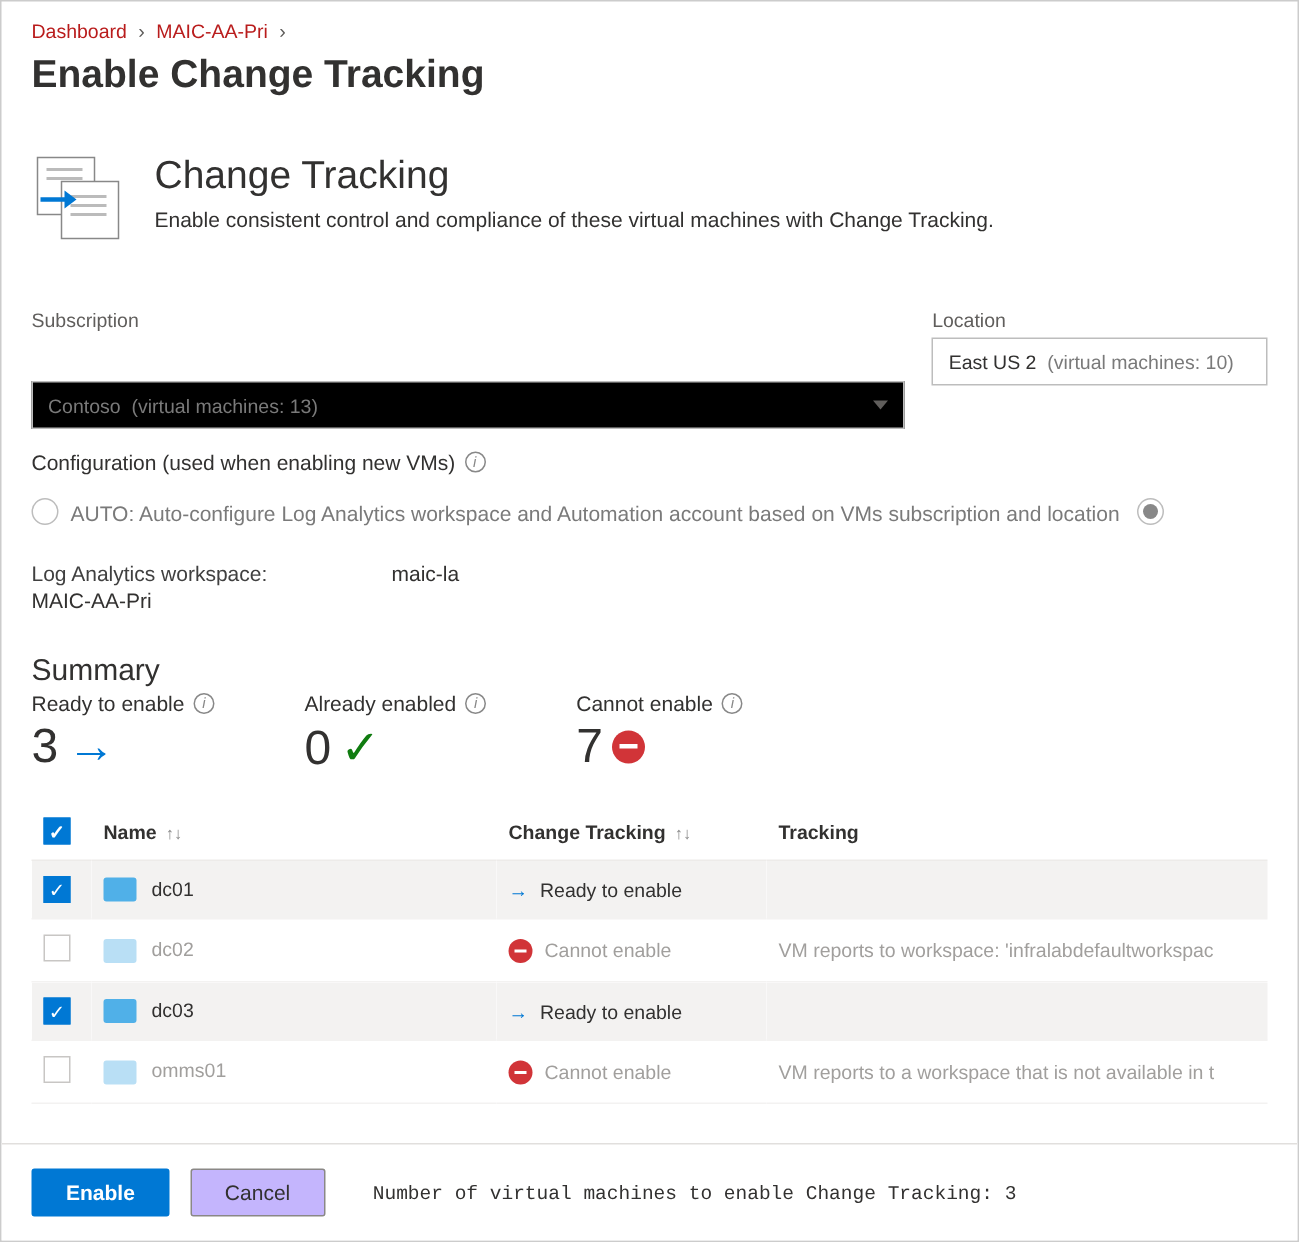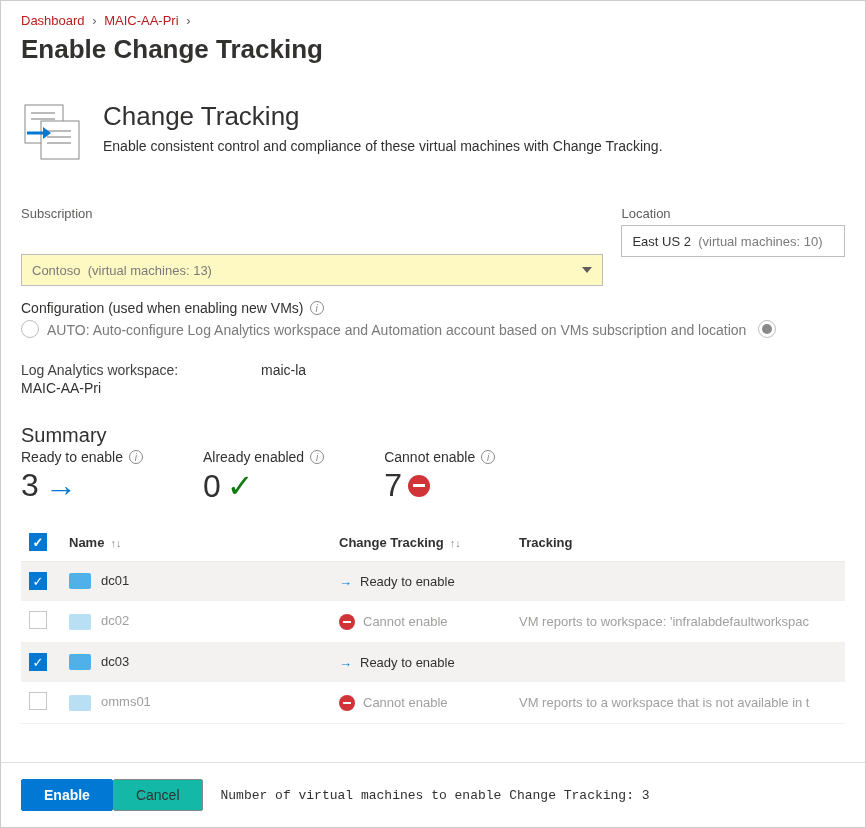--- a/index.html
+++ b/index.html
@@ -30,26 +30,26 @@
     border: 1px solid #bdbdbd;
     background: #fff;
     height: 32px;
     display: flex;
     align-items: center;
     padding: 0 10px;
     font-size: 13px;
     color: #323130;
     justify-content: space-between;
   }
-  .select.disabled { background: #fef9c3; color: #7a7a7a; }
+  .select.disabled { background: #000000; color: #7a7a7a; }
   .sub-field { width: 594px; gap: 33px; }
   .loc-field { width: 228px; }
   .paren { color: #7a7a7a; }
   .config-section { margin-bottom: 24px; }
-  .config-label { font-size: 14px; color: #323130; display: flex; align-items: center; gap: 6px; margin-bottom: 4px;}
+  .config-label { font-size: 14px; color: #323130; display: flex; align-items: center; gap: 6px; margin-bottom: 16px;}
   .radio-row { display: flex; align-items: flex-end; gap: 8px; color: #7a7a7a; font-size: 14px;}
   .radio {
     width: 18px; height: 18px; border: 1px solid #bdbdbd; border-radius: 50%; display:inline-block;
   }
   .radio.filled::after{content:"";display:block;width:10px;height:10px;border-radius:50%;background:#888;margin:3px;}
   .info-icon {
     width: 14px; height: 14px; border: 1px solid #888; border-radius: 50%;
     display: inline-flex; align-items: center; justify-content: center;
     font-size: 10px; color: #888; font-style: italic;
   }
@@ -96,25 +96,25 @@
     width: 22px; height: 16px; display:inline-block; position:relative;
     background: #50b0e8; border-radius: 2px; margin-right: 10px; vertical-align:middle;
   }
   .vm-icon.dim { background:#b9dff5;}
   .row-disabled td { color:#a19f9d;}
   tr.row-sel { background:#f3f2f1;}
   .status-cell { display:flex; align-items:center; gap:8px; }
   .footer {
     position: absolute; bottom: 0; left: 0; right: 0;
     border-top: 1px solid #e1dfdd; background:#fff;
-    padding: 16px 20px; display: flex; align-items: center; 
+    padding: 16px 20px; display: flex; align-items: center; gap: 14px;
   }
   .btn { height: 32px; padding: 0 22px; font-size: 14px; border-radius: 2px; cursor: pointer;}
   .btn-primary { background:#0078d4; color:#fff; border:1px solid #0078d4; font-weight:600;}
-  .btn-secondary { background:#14b8a6; color:#323130; border:1px solid #8a8886;}
+  .btn-secondary { background:#c4b5fd; color:#323130; border:1px solid #8a8886;}
   .footer-text { font-size: 13px; color:#323130; margin-left: 18px; font-family: Liberation Mono, monospace;}
   .chev { width:0;height:0;border-left:5px solid transparent;border-right:5px solid transparent;border-top:6px solid #605e5c;}
 </style>
 </head>
 <body>
 
 <div class="scroll-area">
 
   <div class="breadcrumb">
     <a href="#">Dashboard</a>

